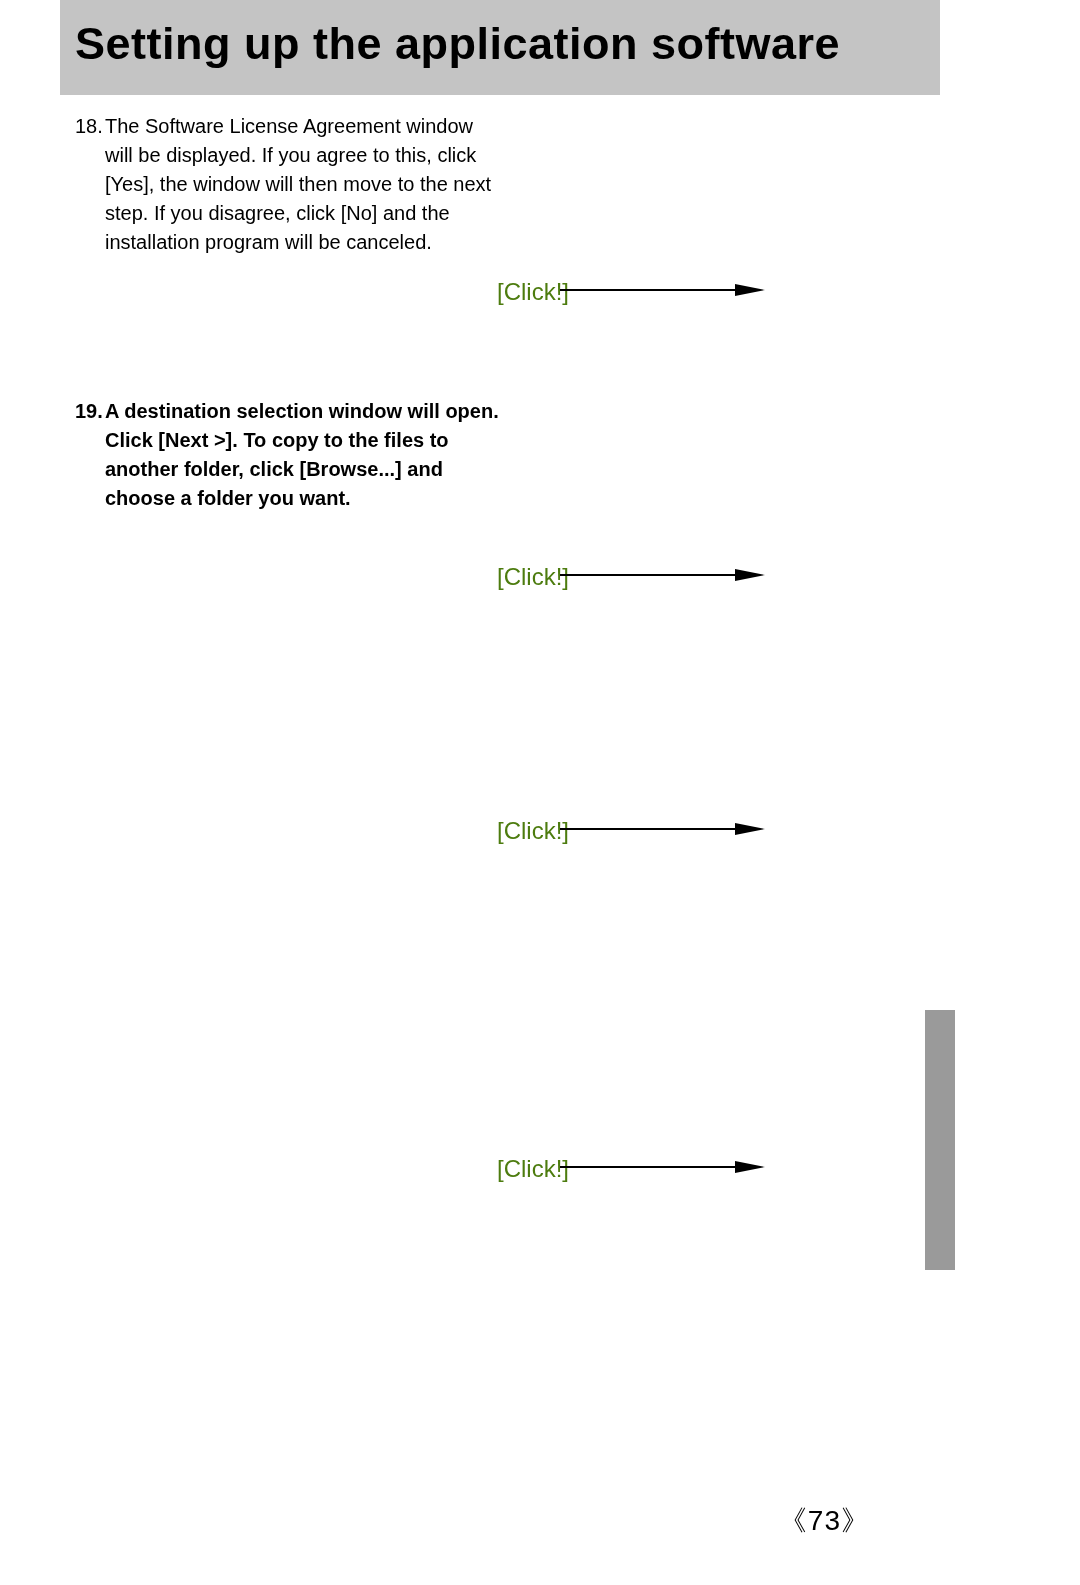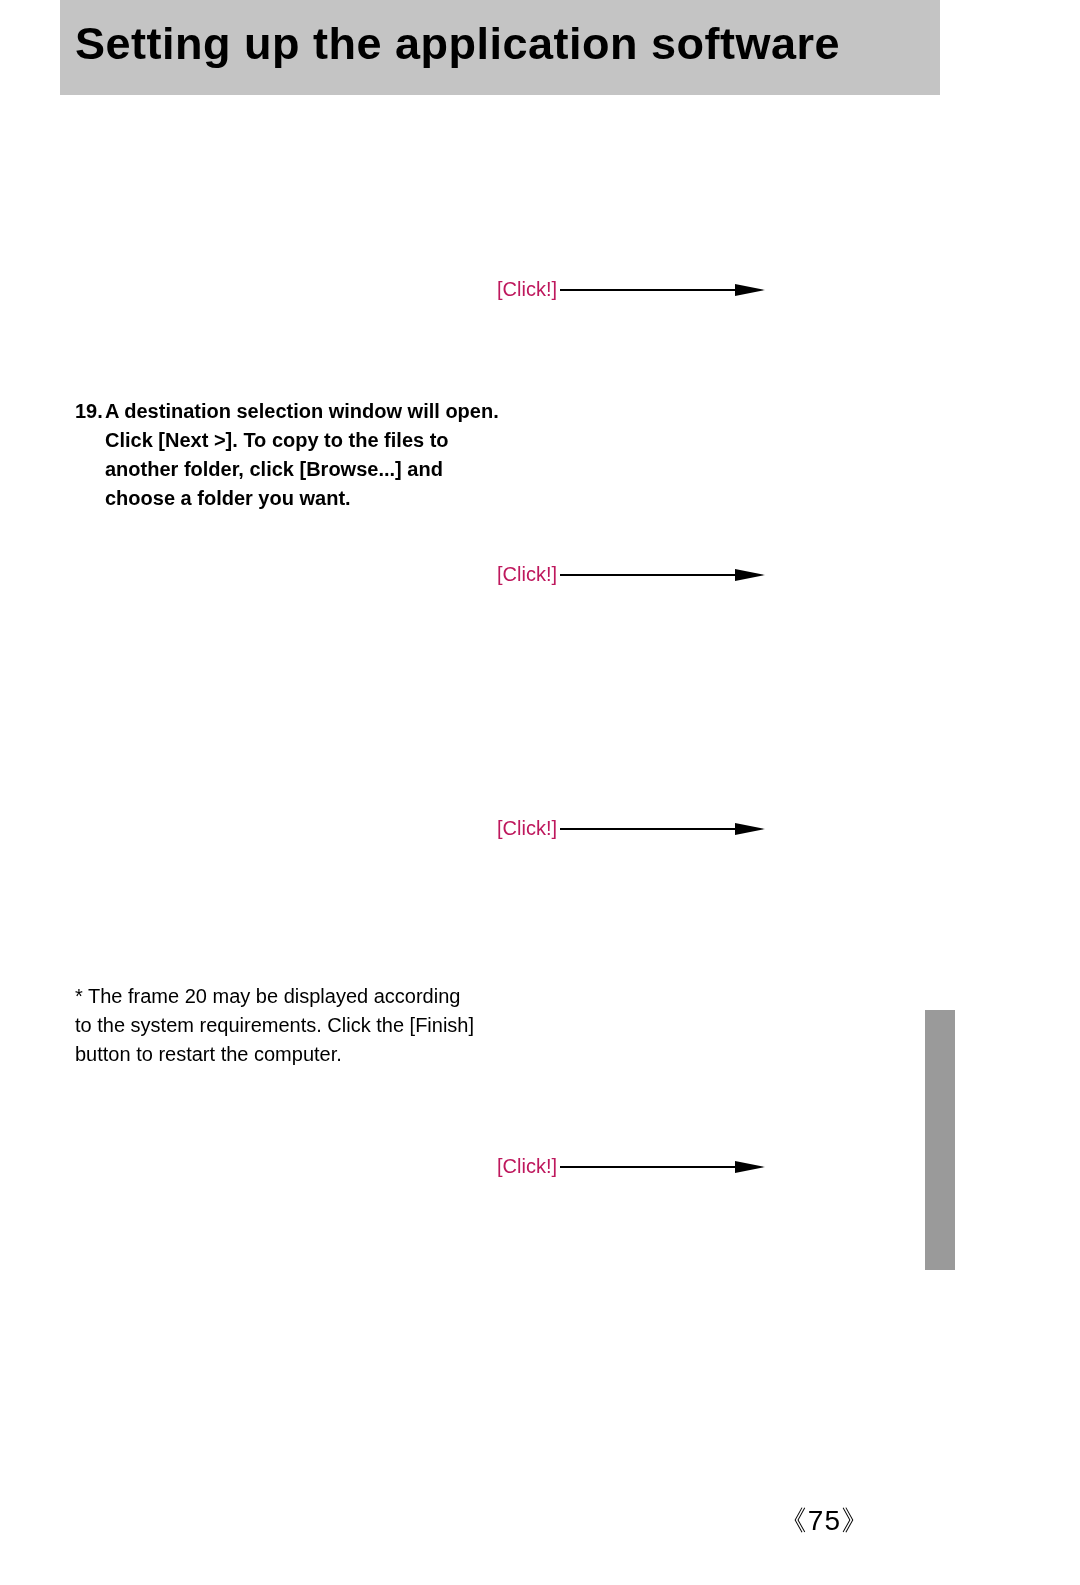--- a/index.html
+++ b/index.html
@@ -49,22 +49,22 @@
     width: 30px;
   }
   .step .txt {
     margin-left: 30px;
     max-width: 400px;
   }
   .click-row {
     position: absolute;
   }
   .click-label {
-    font-size: 20px;
-    color: #be185d;
+    font-size: 24px;
+    color: #4d7c0f;
     position: absolute;
     left: 0;
     top: -12px;
   }
   .arrow-wrap {
     position: absolute;
     left: 63px;
     top: -1px;
     width: 205px;
     height: 2px;
@@ -115,20 +115,24 @@
   }
 </style>
 </head>
 <body>
 
 <div class="page">
 
   <div class="top-band"></div>
   <div class="page-title">Setting up the application software</div>
 
+  <div class="step body-text" style="left:75px; top:112px;">
+    <span class="num">18.</span>
+    <div class="txt">The Software License Agreement window will be displayed. If you agree to this, click [Yes], the window will then move to the next step. If you disagree, click [No] and the installation program will be canceled.</div>
+  </div>
 
   <div class="click-row" style="left:497px; top:290px;">
     <span class="click-label">[Click!]</span>
     <div class="arrow-wrap">
       <div class="arrow-line"></div>
       <div class="arrow-head"></div>
     </div>
   </div>
 
   <div class="step body-text" style="left:75px; top:397px;font-weight:bold;">
@@ -146,33 +150,28 @@
 
 
   <div class="click-row" style="left:497px; top:829px;">
     <span class="click-label">[Click!]</span>
     <div class="arrow-wrap">
       <div class="arrow-line"></div>
       <div class="arrow-head"></div>
     </div>
   </div>
 
-  <div class="note body-text" style="left:75px; top:982px;">
-    <div class="txt">
-      <span>* </span><span>The frame 20 may be displayed according to the system requirements. Click the [Finish] button to restart the computer.</span>
-    </div>
-  </div>
 
   <div class="click-row" style="left:497px; top:1167px;">
     <span class="click-label">[Click!]</span>
     <div class="arrow-wrap">
       <div class="arrow-line"></div>
       <div class="arrow-head"></div>
     </div>
   </div>
 
   <div class="side-tab"></div>
 
   <div class="page-number">
-    <span class="br-left">《</span><span>75</span><span class="br-right">》</span>
+    <span class="br-left">《</span><span>73</span><span class="br-right">》</span>
   </div>
 
 </div>
 
 </body></html>

